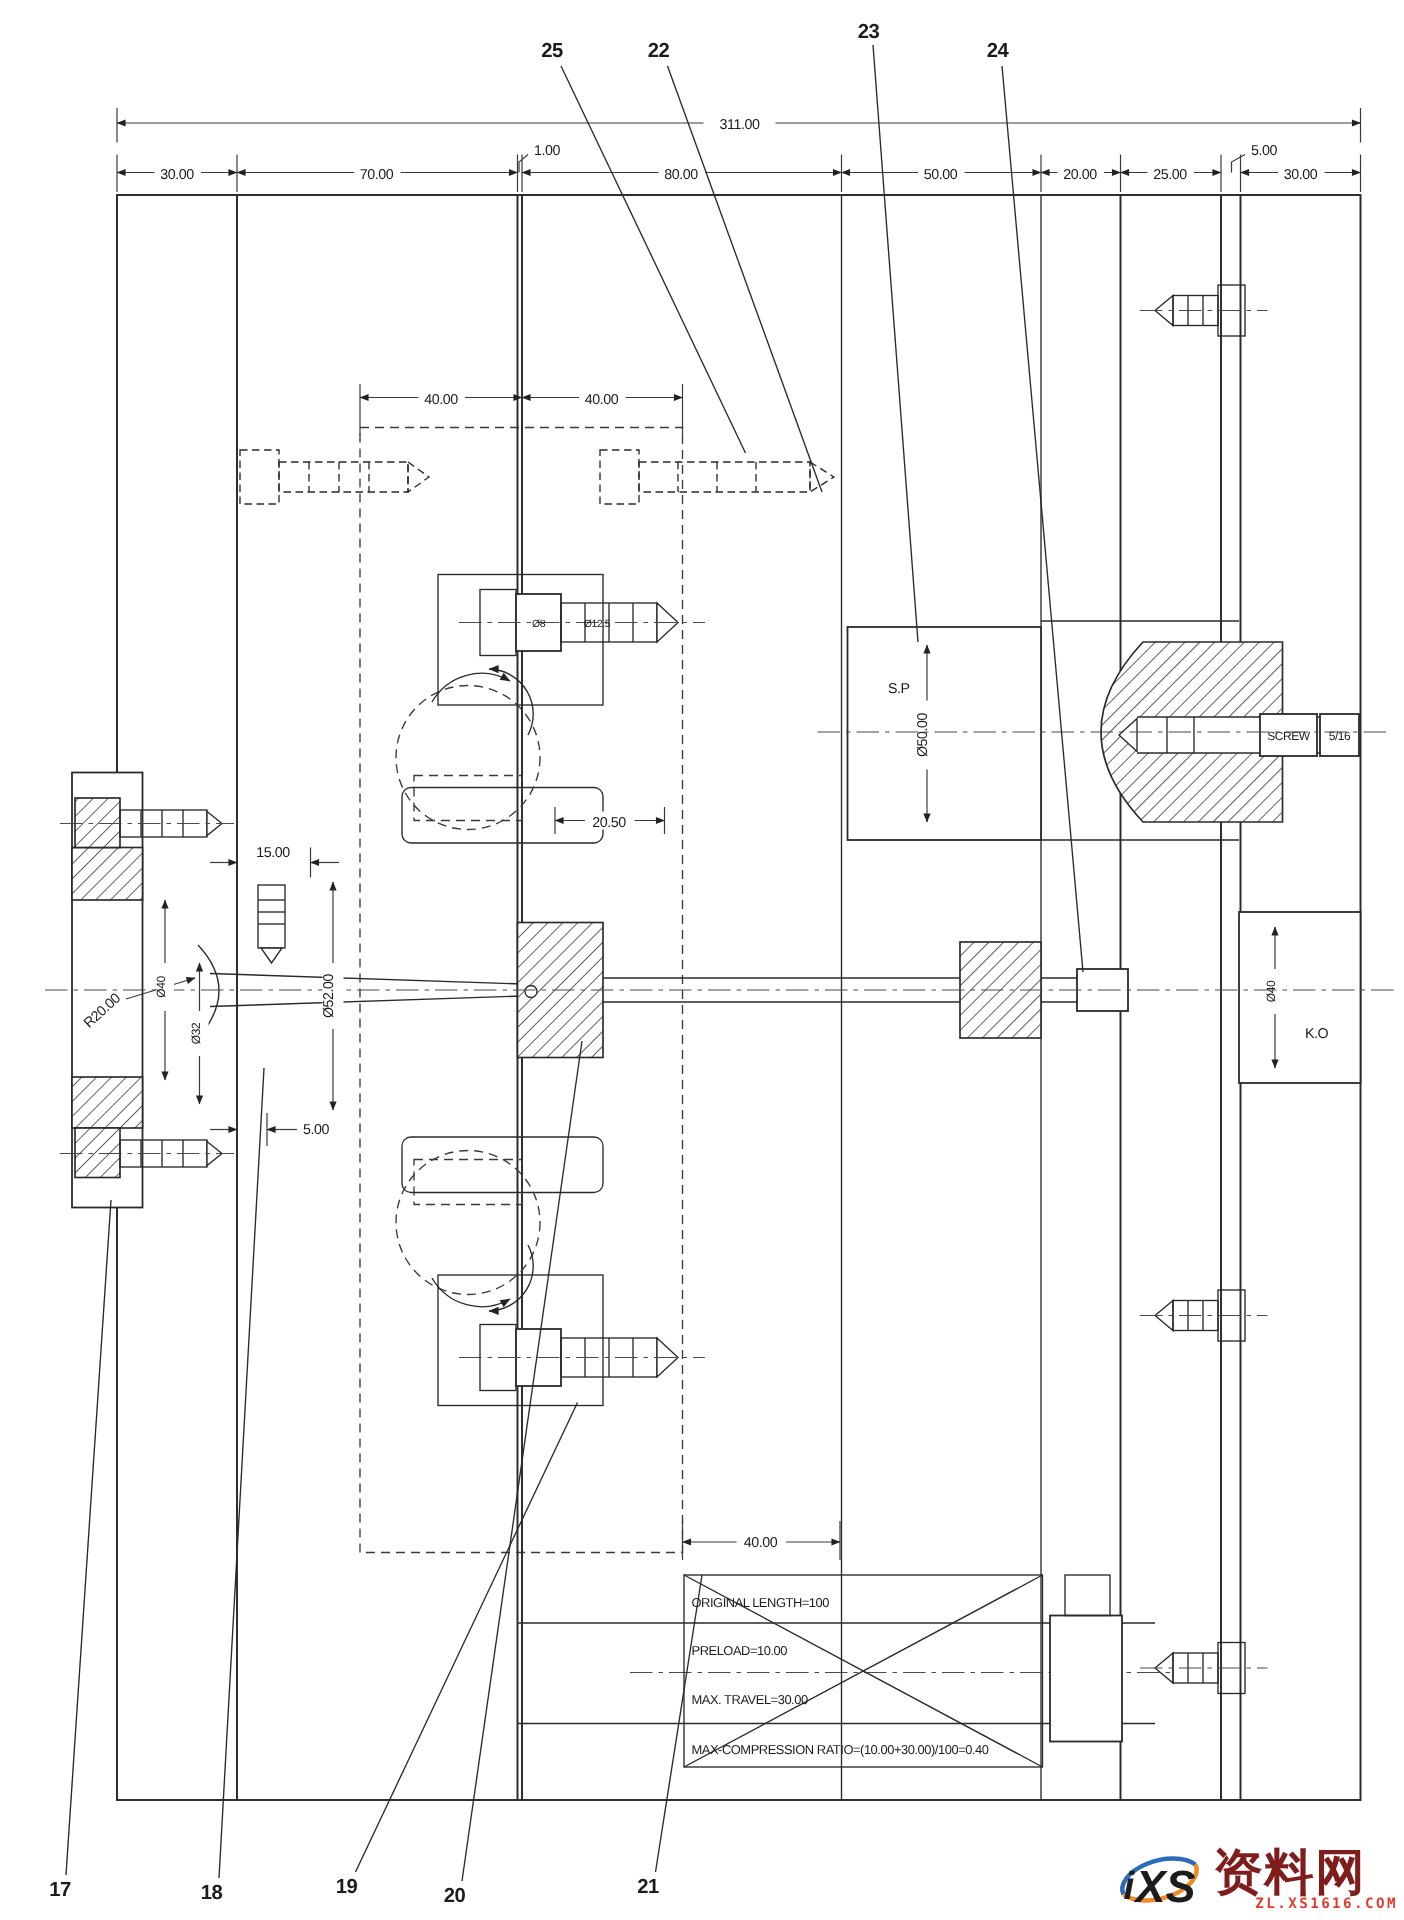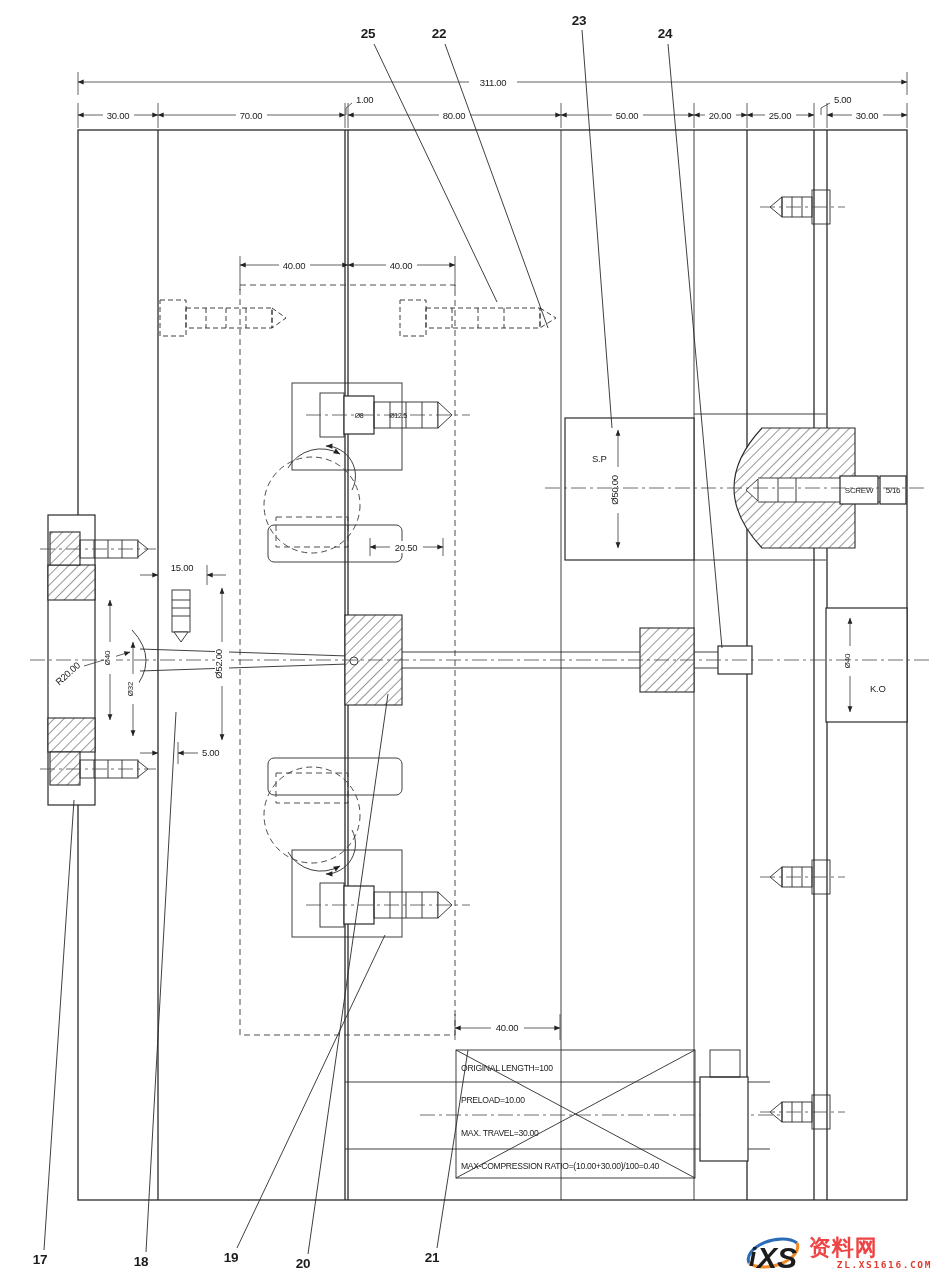--- a/index.html
+++ b/index.html
@@ -17,21 +17,21 @@
   .thin{stroke:#2a2a2a;stroke-width:0.9;fill:none;}
   .dimln{stroke:#3a3a3a;stroke-width:0.8;fill:none;}
   .dash{stroke:#3a3a3a;stroke-width:0.9;fill:none;stroke-dasharray:6 4;}
   .cline{stroke:#4a4a4a;stroke-width:0.8;fill:none;stroke-dasharray:15 4 3 4;}
   .wfill{fill:#ffffff;stroke:#2a2a2a;stroke-width:1.2;}
   .hfill{stroke:#2a2a2a;stroke-width:1.1;}
   
   .watermark{position:absolute;right:4px;bottom:4px;display:flex;align-items:center;gap:4px;}
   .wm-logo{position:relative;width:64px;height:46px;}
   .wm-right{display:flex;flex-direction:column;line-height:1;}
-  .wm-name{font-size:22px;font-weight:bold;color:#ef4444;font-family:"DejaVu Sans",sans-serif;letter-spacing:1px;}
+  .wm-name{font-size:33px;font-weight:bold;color:#7f1d1d;font-family:"DejaVu Sans",sans-serif;letter-spacing:1px;}
   .wm-url{font-size:9.5px;font-weight:bold;color:#e23c30;letter-spacing:1.6px;margin-top:1px;
           font-family:"DejaVu Sans Mono",monospace;margin-left:28px;}
 </style>
 </head>
 <body>
 
 <div class="page">
 <svg width="936" height="1280" viewBox="0 0 936 1280">
   <defs>
     <pattern id="h" width="7" height="7" patternUnits="userSpaceOnUse" patternTransform="rotate(45)">

